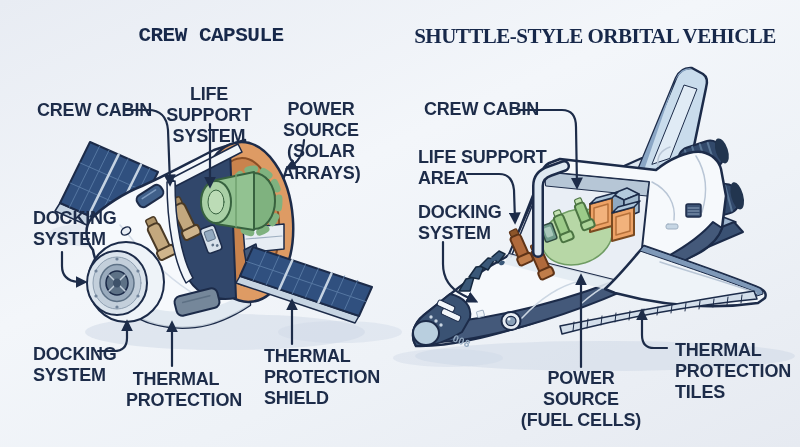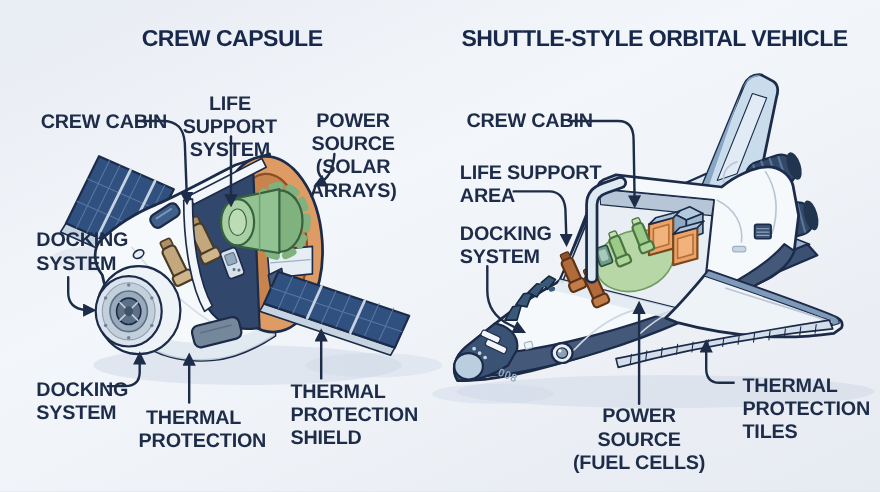--- a/index.html
+++ b/index.html
@@ -335,22 +335,22 @@
     <path d="M 172,366 L 172,324" marker-end="url(#ah)"></path>
     <path d="M 292,344 L 292,302" marker-end="url(#ah)"></path>
     <path d="M 517,110 L 562,110 C 572,110 576,117 576,127 L 577,186" marker-end="url(#ah)"></path>
     <path d="M 467,174 L 499,174 C 509,174 513,180 514,190 L 515,221" marker-end="url(#ah)"></path>
     <path d="M 443,242 L 443,264 C 443,279 451,289 463,295 L 475,301" marker-end="url(#ah)"></path>
     <path d="M 581,367 L 581,277" marker-end="url(#ah)"></path>
     <path d="M 667,348 L 654,348 C 645,348 642,343 642,335 L 642,312" marker-end="url(#ah)"></path>
   </g>
 </svg>
 
-<div class="title" style="left:30px;top:24px;width:362px;">CREW CAPSULE</div>
-<div class="title" style="left:403px;top:24px;width:384px;">SHUTTLE-STYLE ORBITAL VEHICLE</div>
+<div class="title" style="left:30px;top:24px;width:362px;font-family:Liberation Mono, monospace;">CREW CAPSULE</div>
+<div class="title" style="left:403px;top:24px;width:384px;font-family:Liberation Serif, serif;">SHUTTLE-STYLE ORBITAL VEHICLE</div>
 
 <div class="lbl" style="left:37px;top:100px;">CREW CABIN</div>
 <div class="lbl center" style="left:150px;top:84px;width:118px;">LIFE SUPPORT
 SYSTEM</div>
 <div class="lbl center" style="left:258px;top:99px;width:126px;">POWER SOURCE
 (SOLAR ARRAYS)</div>
 <div class="lbl" style="left:33px;top:208px;">DOCKING
 SYSTEM</div>
 <div class="lbl" style="left:33px;top:344px;">DOCKING
 SYSTEM</div>

